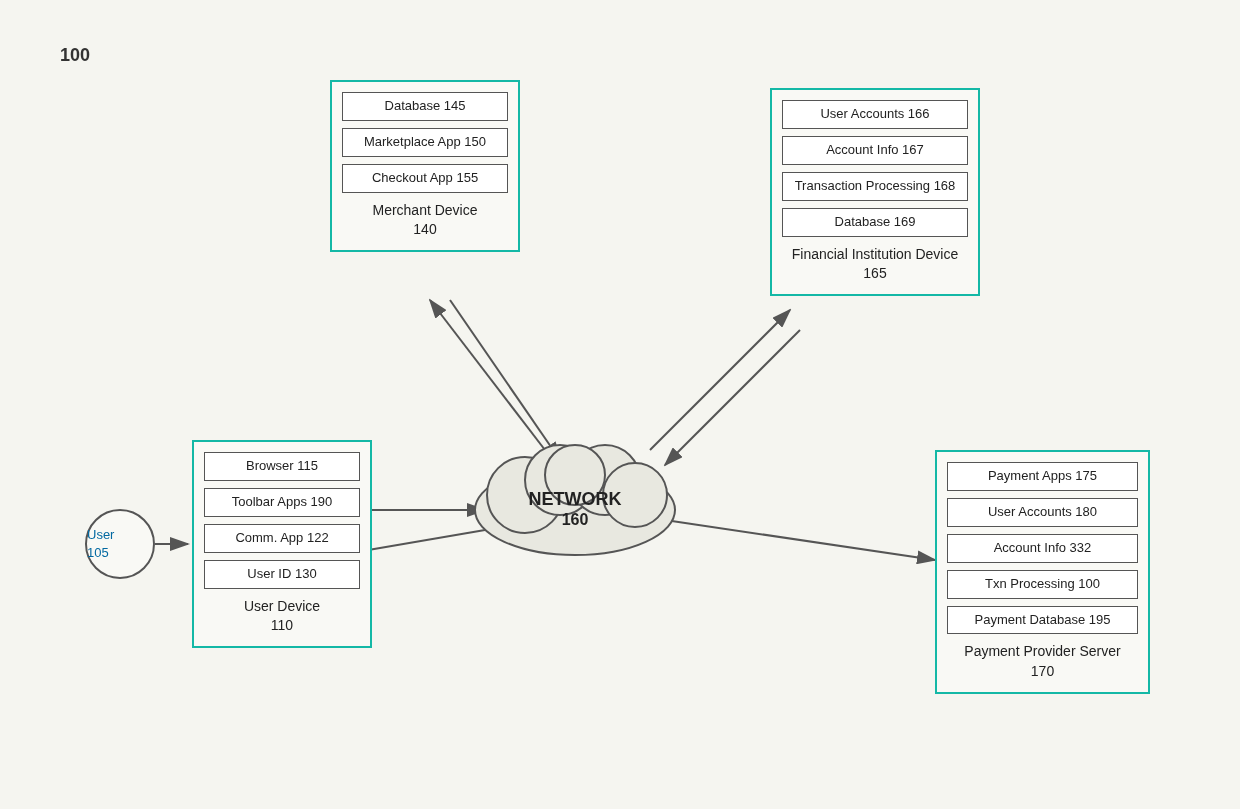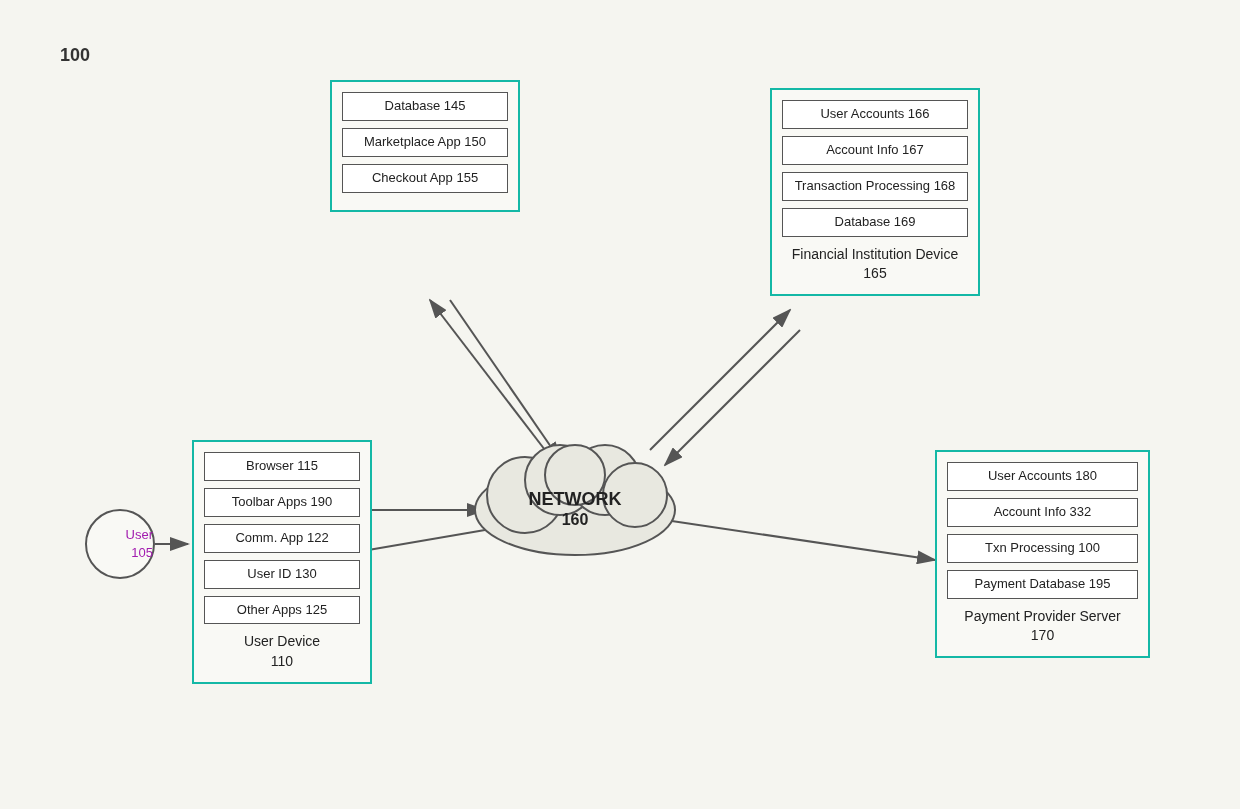--- a/index.html
+++ b/index.html
@@ -57,24 +57,24 @@
     
     .user-circle {
       position: absolute;
       width: 70px;
       height: 70px;
       border-radius: 50%;
       border: 2px solid #555;
       background: #f9f9f5;
       display: flex;
       flex-direction: column;
-      align-items: flex-end;
+      align-items: flex-start;
       justify-content: center;
       font-size: 13px;
-      color: #a21caf;
+      color: #0369a1;
       text-align: center;
       line-height: 1.4;
     }
 
     
     .network-cloud {
       position: absolute;
     }
 
     
@@ -132,39 +132,40 @@
     </div>
     <div class="component-box">
       <span>Toolbar Apps 190</span>
     </div>
     <div class="component-box">
       <span>Comm. App 122</span>
     </div>
     <div class="component-box">
       <span>User ID 130</span>
     </div>
-    <div class="component-box">
-      <span>Other Apps 125</span>
-    </div>
     <div class="device-label">
       <span>User Device</span><br>
       <span>110</span>
     </div>
   </div>
 
   <div class="device-box" style="left:330px; top:80px; width:190px;">
     <div class="component-box">
       <span>Database 145</span>
     </div>
     <div class="component-box">
       <span>Marketplace App 150</span>
     </div>
     <div class="component-box">
       <span>Checkout App 155</span>
     </div>
+    <div class="device-label">
+      <span>Merchant Device</span><br>
+      <span>140</span>
+    </div>
   </div>
 
   <div class="device-box" style="left:770px; top:88px; width:210px;">
     <div class="component-box">
       <span>User Accounts 166</span>
     </div>
     <div class="component-box">
       <span>Account Info 167</span>
     </div>
     <div class="component-box">
@@ -173,20 +174,23 @@
     <div class="component-box">
       <span>Database 169</span>
     </div>
     <div class="device-label">
       <span>Financial Institution Device</span><br>
       <span>165</span>
     </div>
   </div>
 
   <div class="device-box" style="left:935px; top:450px; width:215px;">
+    <div class="component-box">
+      <span>Payment Apps 175</span>
+    </div>
     <div class="component-box">
       <span>User Accounts 180</span>
     </div>
     <div class="component-box">
       <span>Account Info 332</span>
     </div>
     <div class="component-box">
       <span>Txn Processing 100</span>
     </div>
     <div class="component-box">

